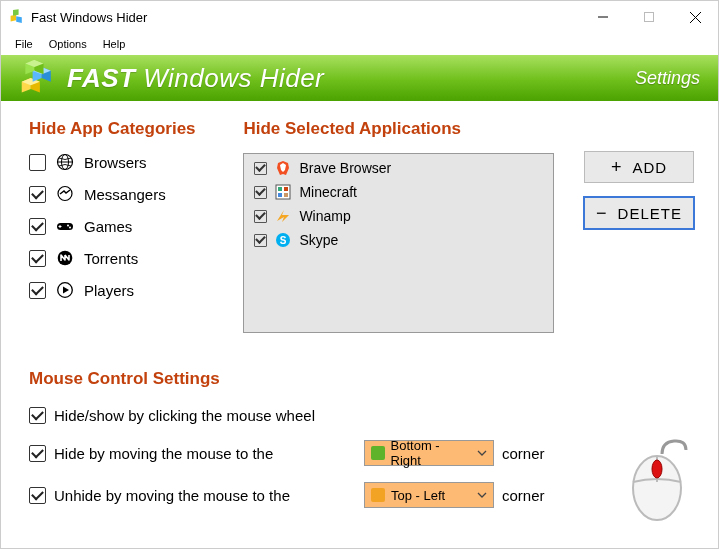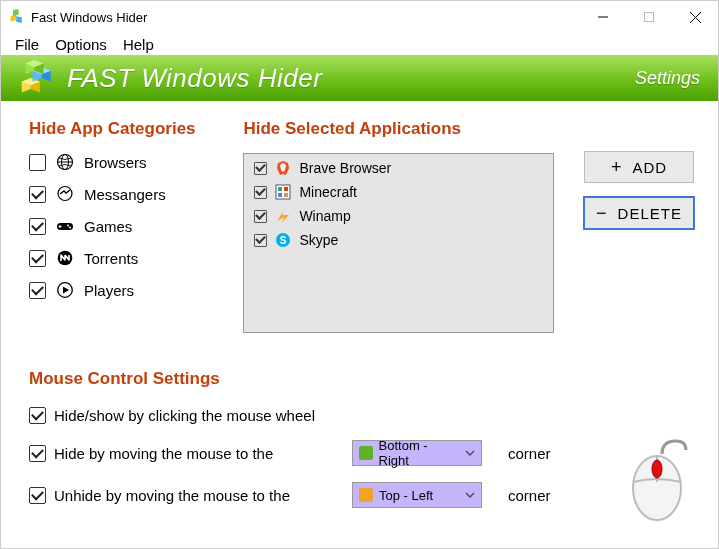--- a/index.html
+++ b/index.html
@@ -31,21 +31,21 @@
     width: 46px; height: 32px;
     display: flex; align-items: center; justify-content: center;
     font-family: "Segoe UI", sans-serif;
   }
   .titlebar .winbtn.disabled { color: #bbb; }
   .menubar {
     height: 22px;
     display: flex;
     align-items: center;
     padding: 0 6px;
-    font-size: 15px;
+    font-size: 11px;
   }
   .menubar .menuitem { padding: 2px 8px; }
   .banner {
     height: 46px;
     background: linear-gradient(to bottom, #a8e05f 0%, #6fbf1b 55%, #4aa200 100%);
     display: flex;
     align-items: center;
     padding: 0 18px 0 8px;
     color: #fff;
     position: relative;
@@ -55,21 +55,21 @@
     margin-right: 14px;
     display: inline-flex;
   }
   .banner .product {
     font-size: 26px;
     font-style: italic;
     font-weight: 300;
     letter-spacing: 0.5px;
     text-shadow: 0 1px 1px rgba(0,0,0,0.2);
   }
-  .banner .product .bold { font-weight: 400; }
+  .banner .product .bold { font-weight: 700; }
   .banner .page {
     margin-left: auto;
     font-size: 18px;
     font-style: italic;
     text-shadow: 0 1px 1px rgba(0,0,0,0.25);
   }
   .content {
     flex: 1;
     padding: 18px 24px 20px 28px;
     display: flex;
@@ -142,28 +142,29 @@
   }
   .mouse-row .cb { width:17px; height:17px; border:1px solid #333; border-radius:2px;
     display:inline-flex; align-items:center; justify-content:center; background:#fff; }
   .mouse-row .cb.checked::after {
     content:""; width:9px; height:5px;
     border-left:2px solid #222; border-bottom:2px solid #222;
     transform: rotate(-45deg) translate(1px,-1px);
   }
   .selectbox {
     height:26px; width:130px;
-    border:1px solid #999; background:#c4b5fd;
+    border:1px solid #999; background:#fdba74;
     display:inline-flex; align-items:center;
     padding:0 6px; gap:6px;
     font-size:13px;
+    margin-left:12px;
   }
   .selectbox .sq { width:14px; height:14px; border-radius:2px; }
   .selectbox .chev { margin-left:auto; }
-  .corner-label { margin-left:18px; font-size:15px; }
+  .corner-label { font-size:15px; }
   .mouse-illus {
     position:absolute; right:26px; bottom:26px;
     width:70px; height:90px;
   }
 </style>
 </head>
 <body>
 
 <div class="titlebar">
   <span class="app-icon">

